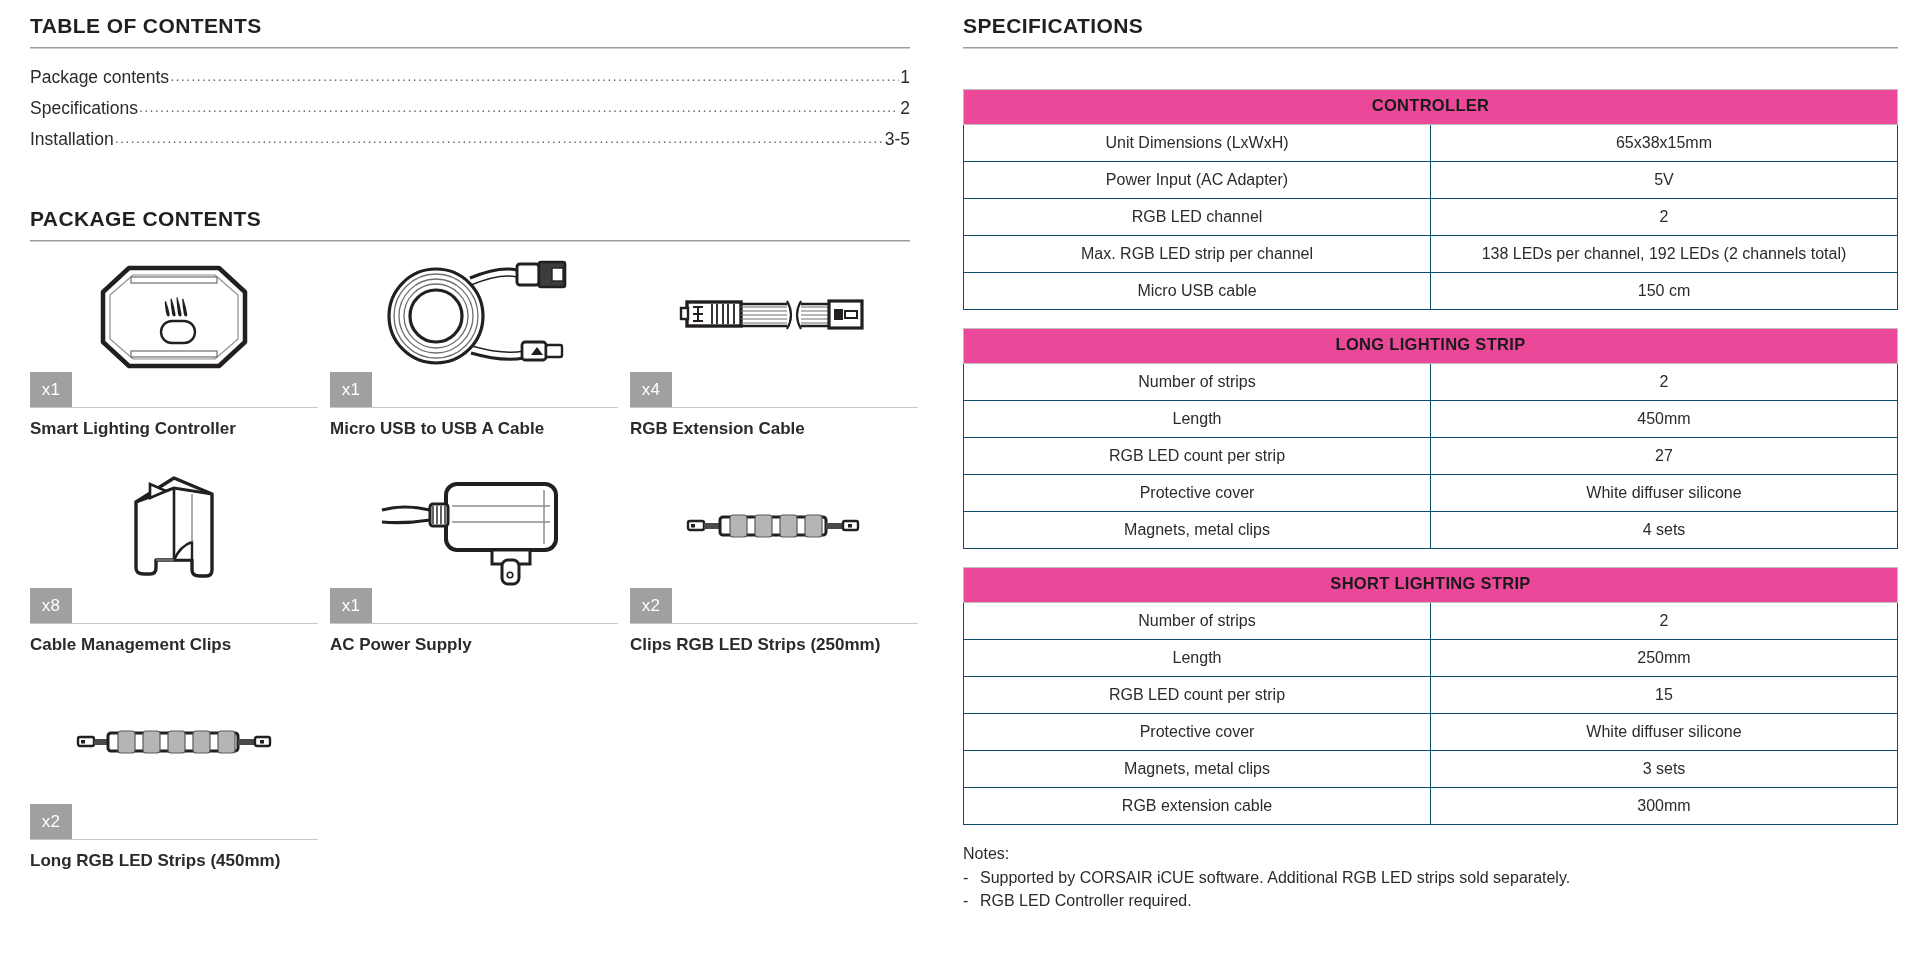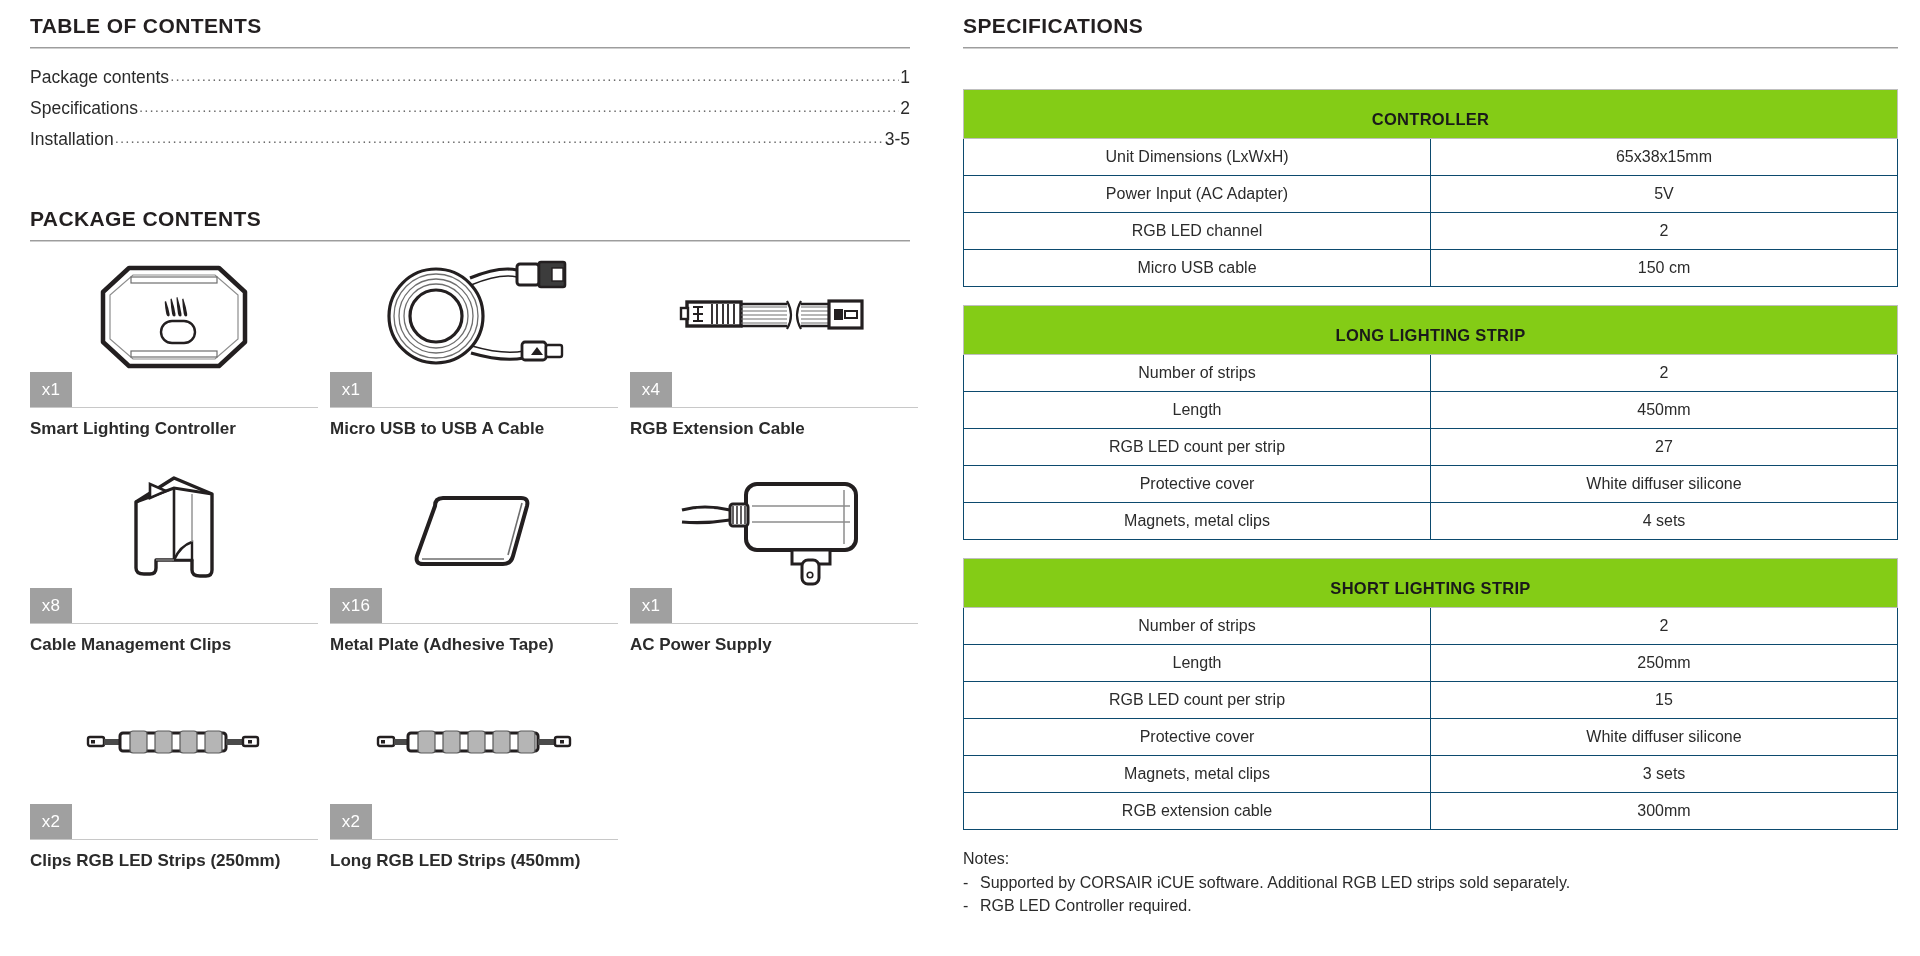--- a/index.html
+++ b/index.html
@@ -116,27 +116,27 @@
 
   
   .spec-table {
     width: 100%;
     border-collapse: collapse;
     table-layout: fixed;
     margin-bottom: 18px;
     border: 1px solid #bfbfbf;
   }
   .spec-table th.spec-head {
-    background: #84cc16;
+    background: #ec4899;
     color: #1a1a1a;
     font-size: 16.5px;
     font-weight: bold;
     letter-spacing: 0.3px;
     text-align: center;
-    padding: 20px 4px 9px 4px;
+    padding: 6px 4px 9px 4px;
     border: 1px solid #bfbfbf;
   }
   .spec-table td {
     border: 1px solid #0c4a6e;
     text-align: center;
     font-size: 16px;
     color: #2b2b2b;
     padding: 9px 6px;
     background: #ffffff;
   }
@@ -298,34 +298,20 @@
               <path d="M42 86 L60 86" fill="none" stroke="#8d8d8d" stroke-width="1.4"></path>
             </svg>
           </div>
           <div class="pkg-badge-row">
             <div class="pkg-badge">x8</div>
             <div class="pkg-underline"></div>
           </div>
           <div class="pkg-label">Cable Management Clips</div>
         </div>
 
-        <div class="pkg-item">
-          <div class="pkg-art">
-            <svg width="130" height="78" viewBox="0 0 130 78" style="margin-bottom:14px">
-              <path d="M26 12 Q26 4 34 4 L112 4 Q120 4 118 12 L104 62 Q102 70 94 70 L14 70 Q6 70 8 62 Z" fill="#ffffff" stroke="#231f20" stroke-width="4" stroke-linejoin="round"></path>
-              <path d="M113 9 L99 61" fill="none" stroke="#6e6e6e" stroke-width="1.6"></path>
-              <path d="M13 65 L95 65" fill="none" stroke="#6e6e6e" stroke-width="1.6"></path>
-            </svg>
-          </div>
-          <div class="pkg-badge-row">
-            <div class="pkg-badge wide">x16</div>
-            <div class="pkg-underline"></div>
-          </div>
-          <div class="pkg-label">Metal Plate (Adhesive Tape)</div>
-        </div>
 
         <div class="pkg-item">
           <div class="pkg-art">
             <svg width="200" height="112" viewBox="0 0 200 112">
               <rect x="72" y="10" width="110" height="66" rx="11" fill="#ffffff" stroke="#231f20" stroke-width="4"></rect>
               <path d="M78 32 h98 M78 48 h98" fill="none" stroke="#8d8d8d" stroke-width="1.5"></path>
               <path d="M170 16 L170 70" fill="none" stroke="#8d8d8d" stroke-width="1.5"></path>
               <rect x="56" y="30" width="18" height="22" rx="3" fill="#ffffff" stroke="#231f20" stroke-width="3"></rect>
               <path d="M59 32 v18 M63 32 v18 M67 32 v18 M71 32 v18" stroke="#231f20" stroke-width="1.4"></path>
               <path d="M56 36 Q30 30 8 36" fill="none" stroke="#231f20" stroke-width="3.2"></path>
@@ -417,20 +403,24 @@
         </tr>
         <tr>
           <td class="c-key">Power Input (AC Adapter)</td>
           <td>5V</td>
         </tr>
         <tr>
           <td class="c-key">RGB LED channel</td>
           <td>2</td>
         </tr>
         <tr>
+          <td class="c-key">Max. RGB LED strip per channel</td>
+          <td>138 LEDs per channel, 192 LEDs (2 channels total)</td>
+        </tr>
+        <tr>
           <td class="c-key">Micro USB cable</td>
           <td>150 cm</td>
         </tr>
       </tbody>
     </table>
 
     <table class="spec-table">
       <thead>
         <tr>
           <th class="spec-head" colspan="2">LONG LIGHTING STRIP</th>

